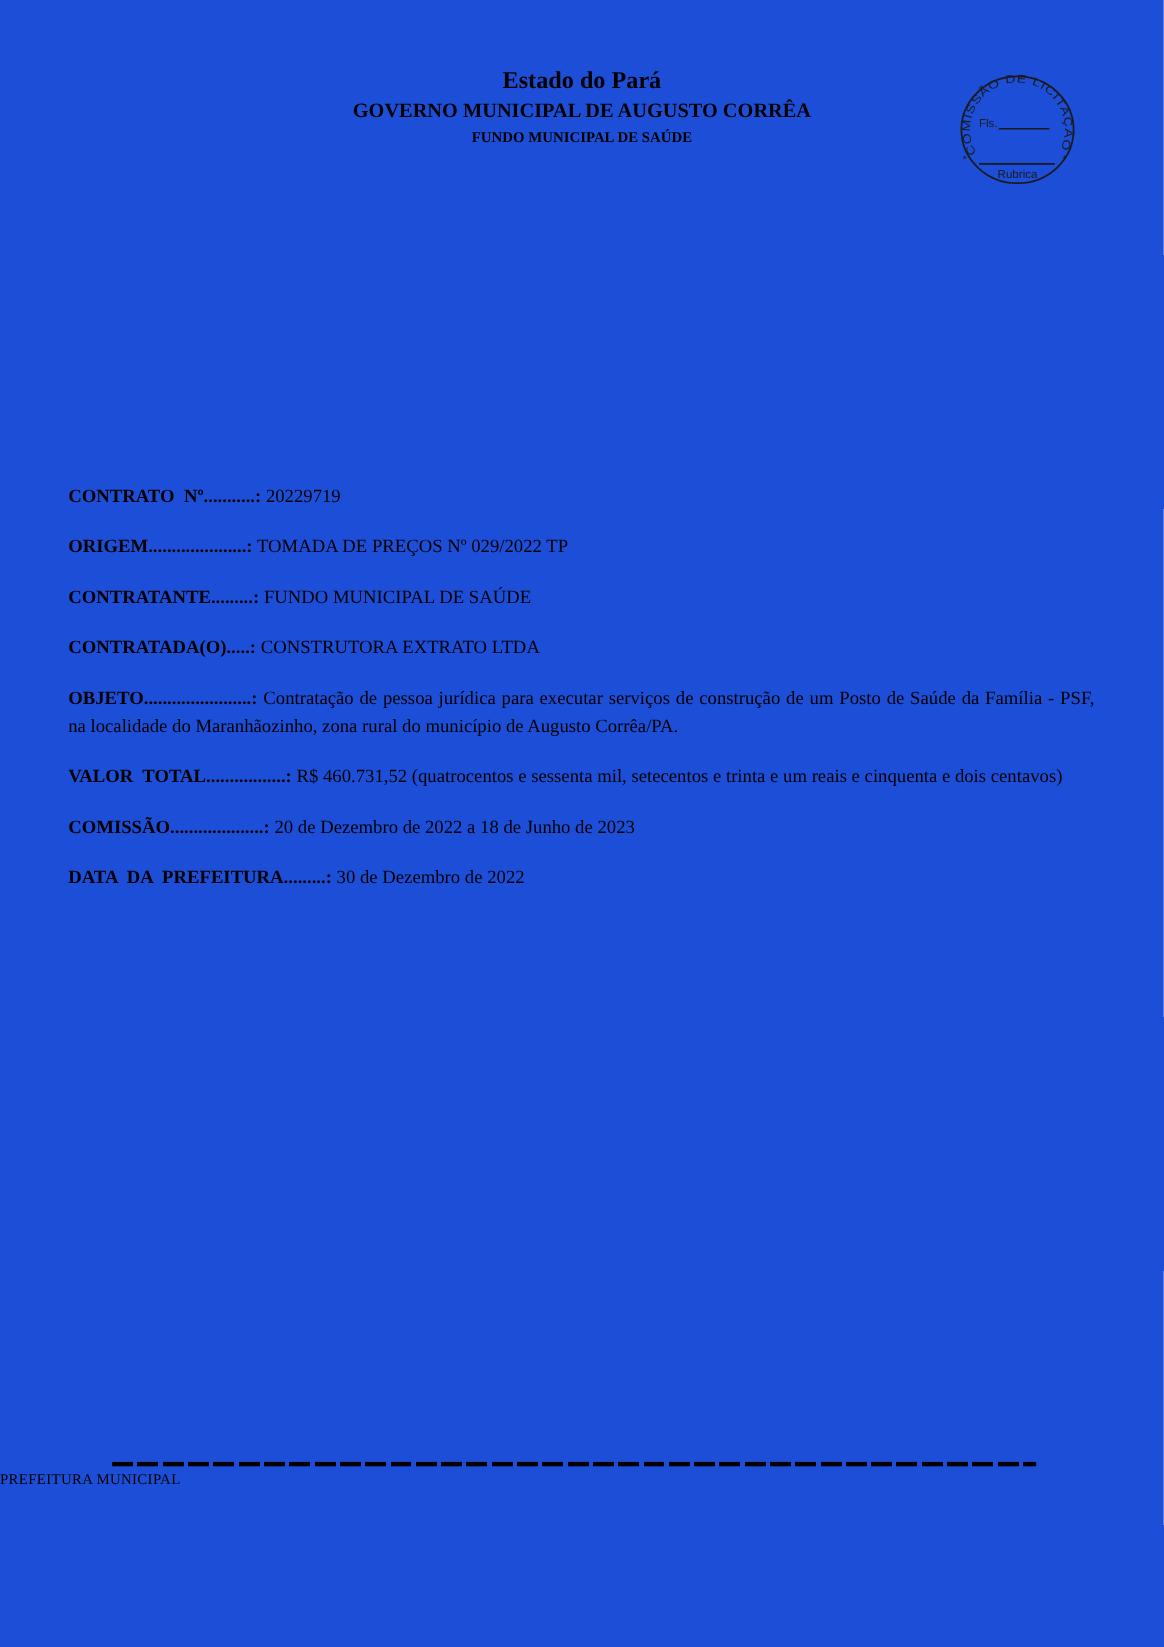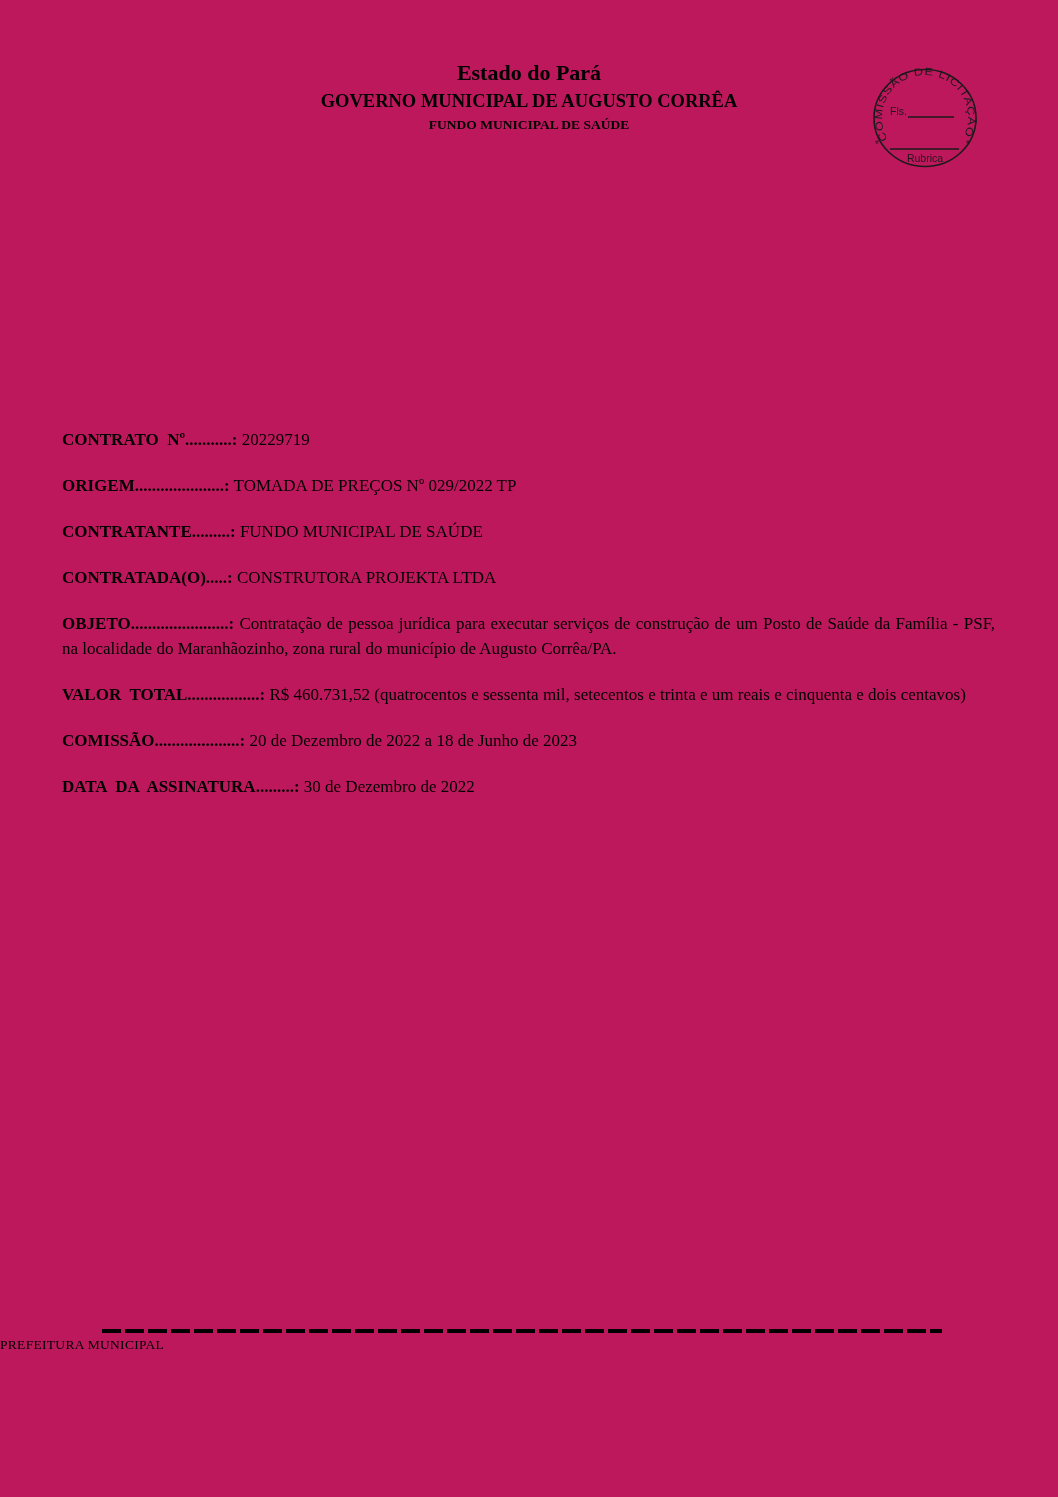--- a/index.html
+++ b/index.html
@@ -1,21 +1,21 @@
 <!DOCTYPE html>
 <html><head>
 <meta charset="utf-8">
 <style>
   html, body { margin: 0; padding: 0; background: #e8e8e8; }
   .page {
     position: relative;
     width: 1058px;
     height: 1497px;
     margin: 0 auto;
-    background: #be185d;
+    background: #1d4ed8;
     color: #000000;
     font-family: "Liberation Serif", "DejaVu Serif", serif;
     overflow: hidden;
   }
 
   
   .header {
     position: absolute;
     top: 58px;
     left: 0;
@@ -56,21 +56,21 @@
   
   .body {
     position: absolute;
     top: 427px;
     left: 62px;
     width: 933px;
     font-size: 17px;
     line-height: 25px;
     text-align: justify;
   }
-  .field { margin: 0 0 21px 0; }
+  .field { margin: 11px 0 21px 0; }
   .field-label { font-weight: bold; white-space: pre-wrap; }
   .field-value { white-space: normal; }
 
   
   .footer-line {
     position: absolute;
     top: 1329px;
     left: 102px;
     width: 840px;
     height: 4px;
@@ -114,23 +114,23 @@
       <line x1="24" y1="94" x2="93" y2="94" stroke="#1a1a1a" stroke-width="1.6"></line>
       <text x="59" y="107" font-size="10.5" text-anchor="middle">Rubrica</text>
     </svg>
   </div>
 
 
   <div class="body">
     <p class="field"><span class="field-label">CONTRATO  Nº...........:</span> <span class="field-value">20229719</span></p>
     <p class="field"><span class="field-label">ORIGEM.....................:</span> <span class="field-value">TOMADA DE PREÇOS Nº 029/2022 TP</span></p>
     <p class="field"><span class="field-label">CONTRATANTE.........:</span> <span class="field-value">FUNDO MUNICIPAL DE SAÚDE</span></p>
-    <p class="field"><span class="field-label">CONTRATADA(O).....:</span> <span class="field-value">CONSTRUTORA PROJEKTA LTDA</span></p>
+    <p class="field"><span class="field-label">CONTRATADA(O).....:</span> <span class="field-value">CONSTRUTORA EXTRATO LTDA</span></p>
     <p class="field"><span class="field-label">OBJETO.......................:</span> <span class="field-value">Contratação de pessoa jurídica para executar serviços de construção de um Posto de Saúde da Família - PSF, na localidade do Maranhãozinho, zona rural do município de Augusto Corrêa/PA.</span></p>
     <p class="field"><span class="field-label">VALOR  TOTAL.................:</span> <span class="field-value">R$ 460.731,52 (quatrocentos e sessenta mil, setecentos e trinta e um reais e cinquenta e dois centavos)</span></p>
     <p class="field"><span class="field-label">COMISSÃO....................:</span> <span class="field-value">20 de Dezembro de 2022 a 18 de Junho de 2023</span></p>
-    <p class="field"><span class="field-label">DATA  DA  ASSINATURA.........:</span> <span class="field-value">30 de Dezembro de 2022</span></p>
+    <p class="field"><span class="field-label">DATA  DA  PREFEITURA.........:</span> <span class="field-value">30 de Dezembro de 2022</span></p>
   </div>
 
   <div class="footer-line"></div>
   <div class="footer-text">PREFEITURA MUNICIPAL</div>
 
 </div>
 
 </body></html>

